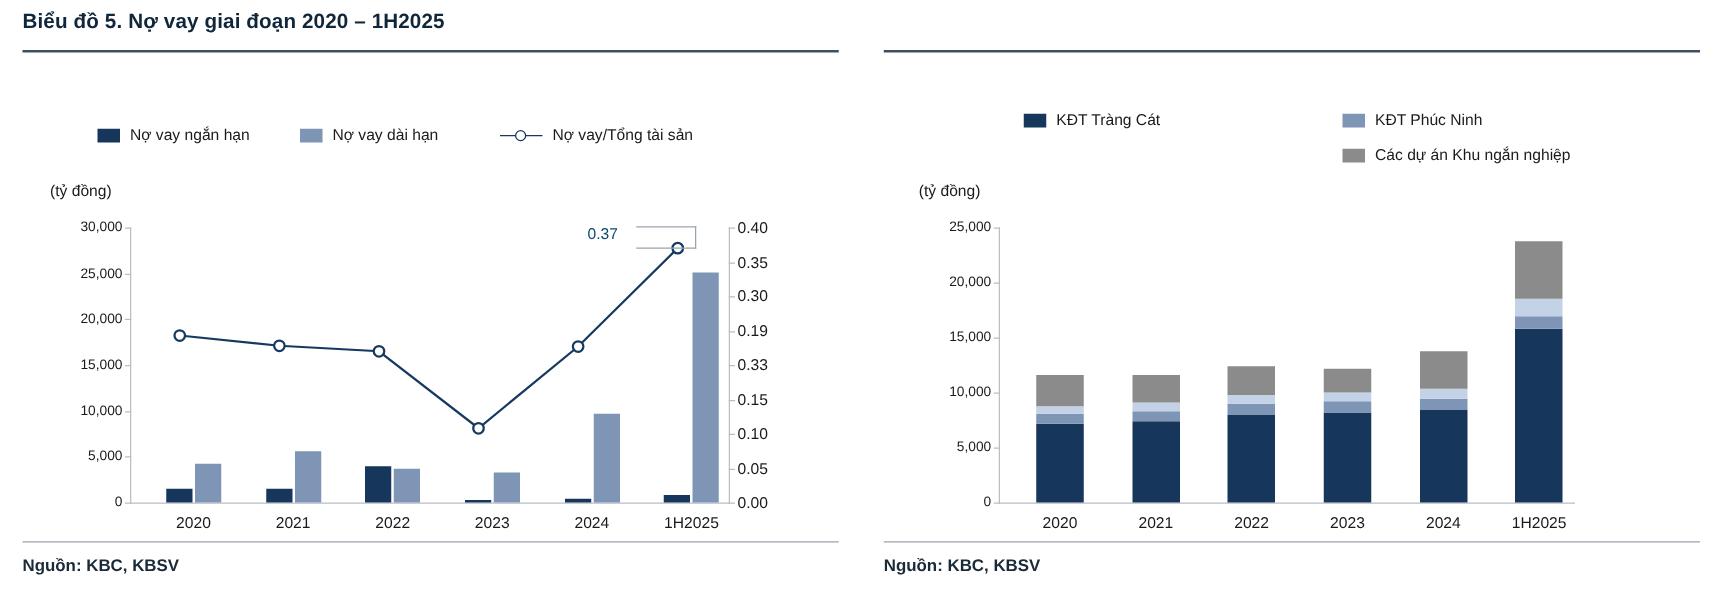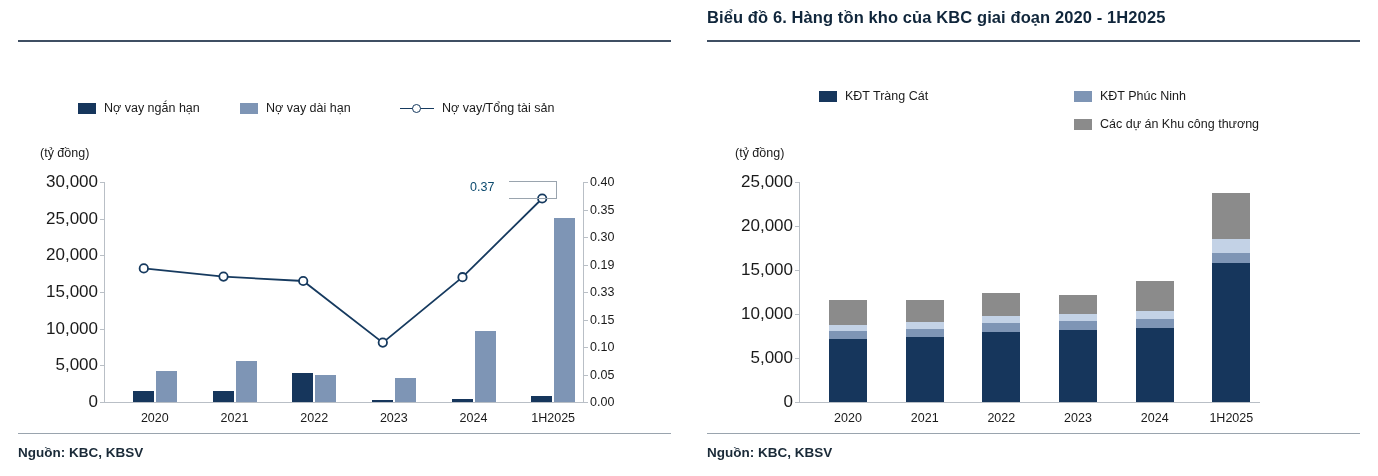--- a/index.html
+++ b/index.html
@@ -118,21 +118,21 @@
     box-sizing: content-box;
   }
   .plot.with-right {
     border-right: 1px solid #b9bfc6;
   }
   .tick-y {
     position: absolute;
     right: 100%;
     margin-right: 7px;
     transform: translateY(-50%);
-    font-size: 17px;
+    font-size: 11px;
     color: #1a1a1a;
     white-space: nowrap;
   }
   .tick-y-right {
     position: absolute;
     left: 100%;
     margin-left: 7px;
     transform: translateY(-50%);
     font-size: 12.5px;
     color: #1a1a1a;
@@ -187,20 +187,21 @@
     top: 0;
     overflow: visible;
   }
 </style>
 </head>
 <body>
 
 <div class="page">
 
   <div class="panel panel-left">
+    <div class="panel-title">Biểu đồ 5. Nợ vay giai đoạn 2020 – 1H2025</div>
     <div class="title-rule"></div>
 
     <div class="legend" style="left:0; top:0; width:689px; height:476px; pointer-events:none;">
       <div class="legend-item" style="left:78px; top:101px;">
         <span class="swatch" style="background:#16365c"></span>
         <span>Nợ vay ngắn hạn</span>
       </div>
       <div class="legend-item" style="left:240px; top:101px;">
         <span class="swatch" style="background:#7e95b5"></span>
         <span>Nợ vay dài hạn</span>
@@ -286,35 +287,34 @@
 
       <div class="annot-box" style="left:404px; top:-1px; width:48px; height:18px;"></div>
       <div class="annot" style="left:365px; top:-2px;">0.37</div>
     </div>
 
     <div class="source-rule"></div>
     <div class="source-text">Nguồn: KBC, KBSV</div>
   </div>
 
   <div class="panel panel-right">
-    <div class="panel-title">Biểu đồ 6. Hàng tồn kho của KBC giai đoạn 2020 - 1H2025</div>
     <div class="title-rule"></div>
 
     <div class="legend" style="left:0; top:0; width:689px; height:476px; pointer-events:none;">
       <div class="legend-item" style="left:130px; top:89px;">
         <span class="swatch" style="background:#16365c"></span>
         <span>KĐT Tràng Cát</span>
       </div>
       <div class="legend-item" style="left:385px; top:89px;">
         <span class="swatch" style="background:#7e95b5"></span>
         <span>KĐT Phúc Ninh</span>
       </div>
       <div class="legend-item" style="left:385px; top:117px;">
         <span class="swatch" style="background:#8b8b8b"></span>
-        <span>Các dự án Khu công thương</span>
+        <span>Các dự án Khu ngắn nghiệp</span>
       </div>
     </div>
 
     <div class="units" style="left:46px; top:146px;">(tỷ đồng)</div>
 
     <div class="plot" style="left:110px; top:182px; width:460px; height:220px;">
 
       <div class="tick-y" style="top:0px;">25,000</div>
       <div class="tick-mark" style="top:0px;"></div>
       <div class="tick-y" style="top:44px;">20,000</div>

